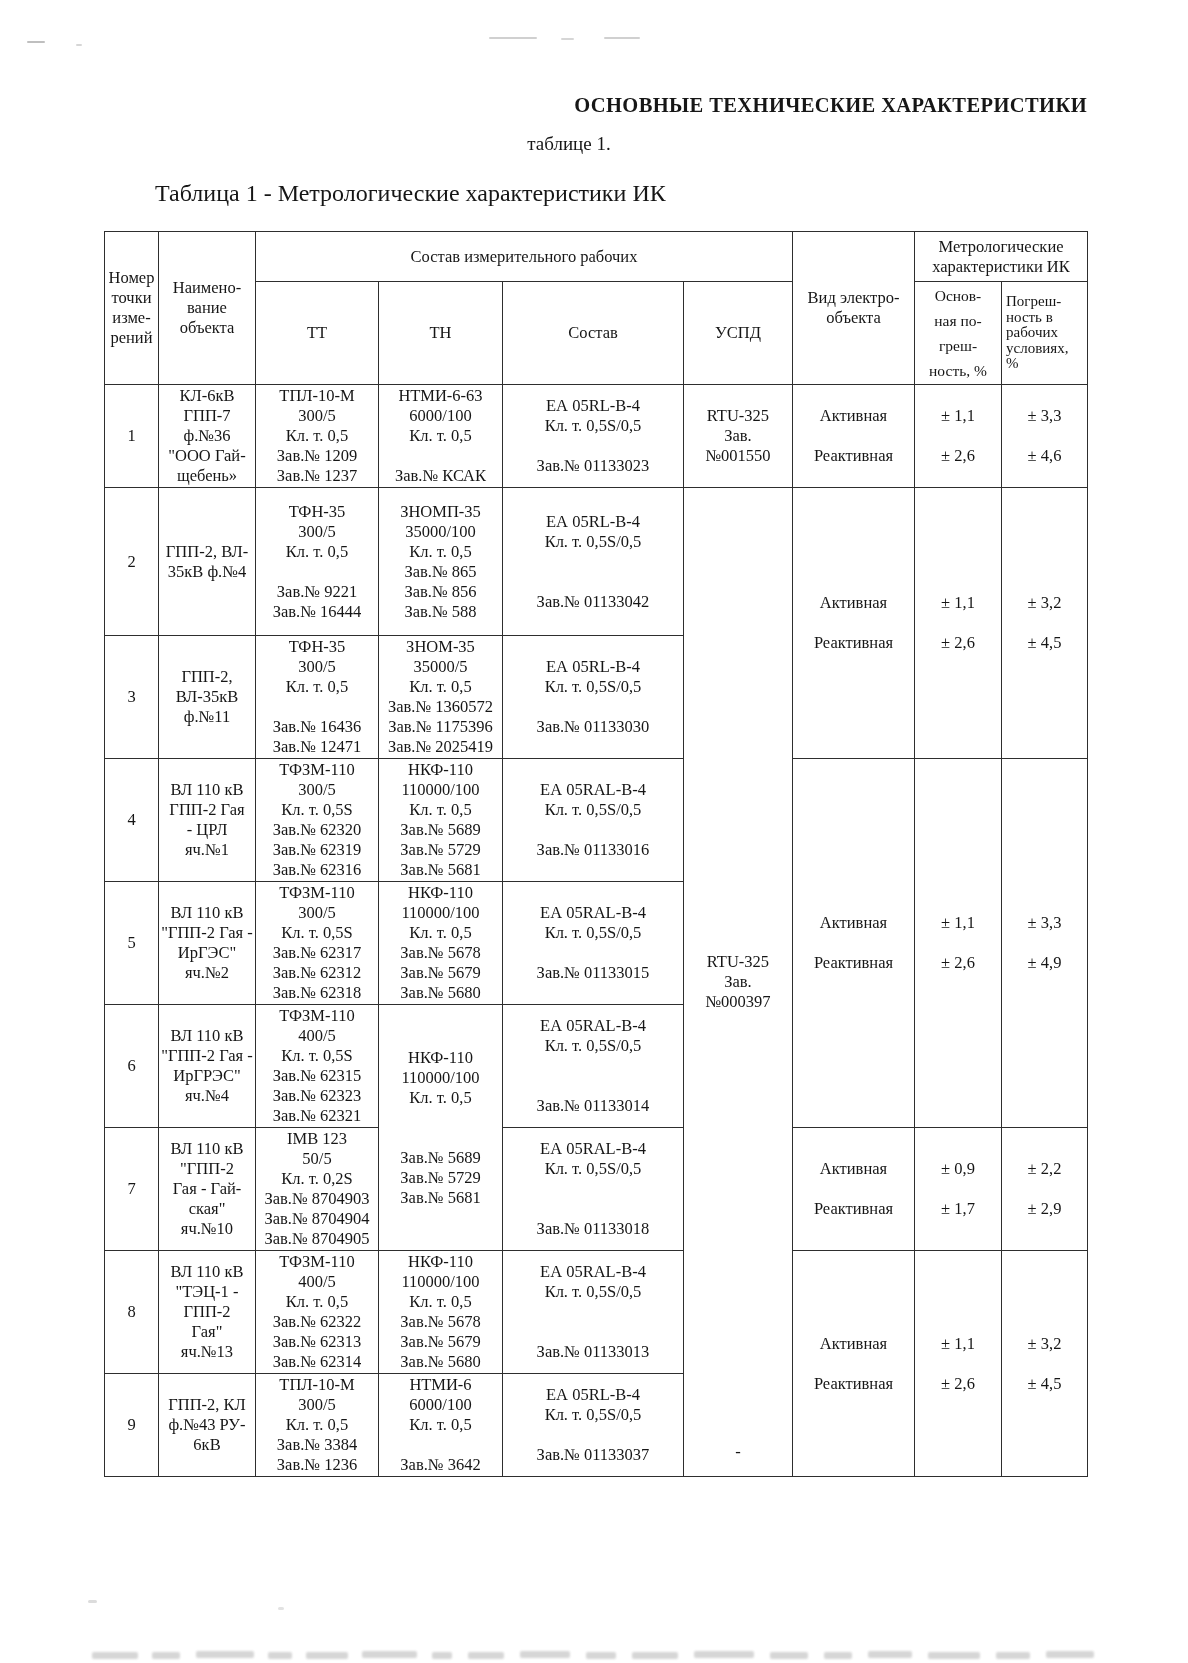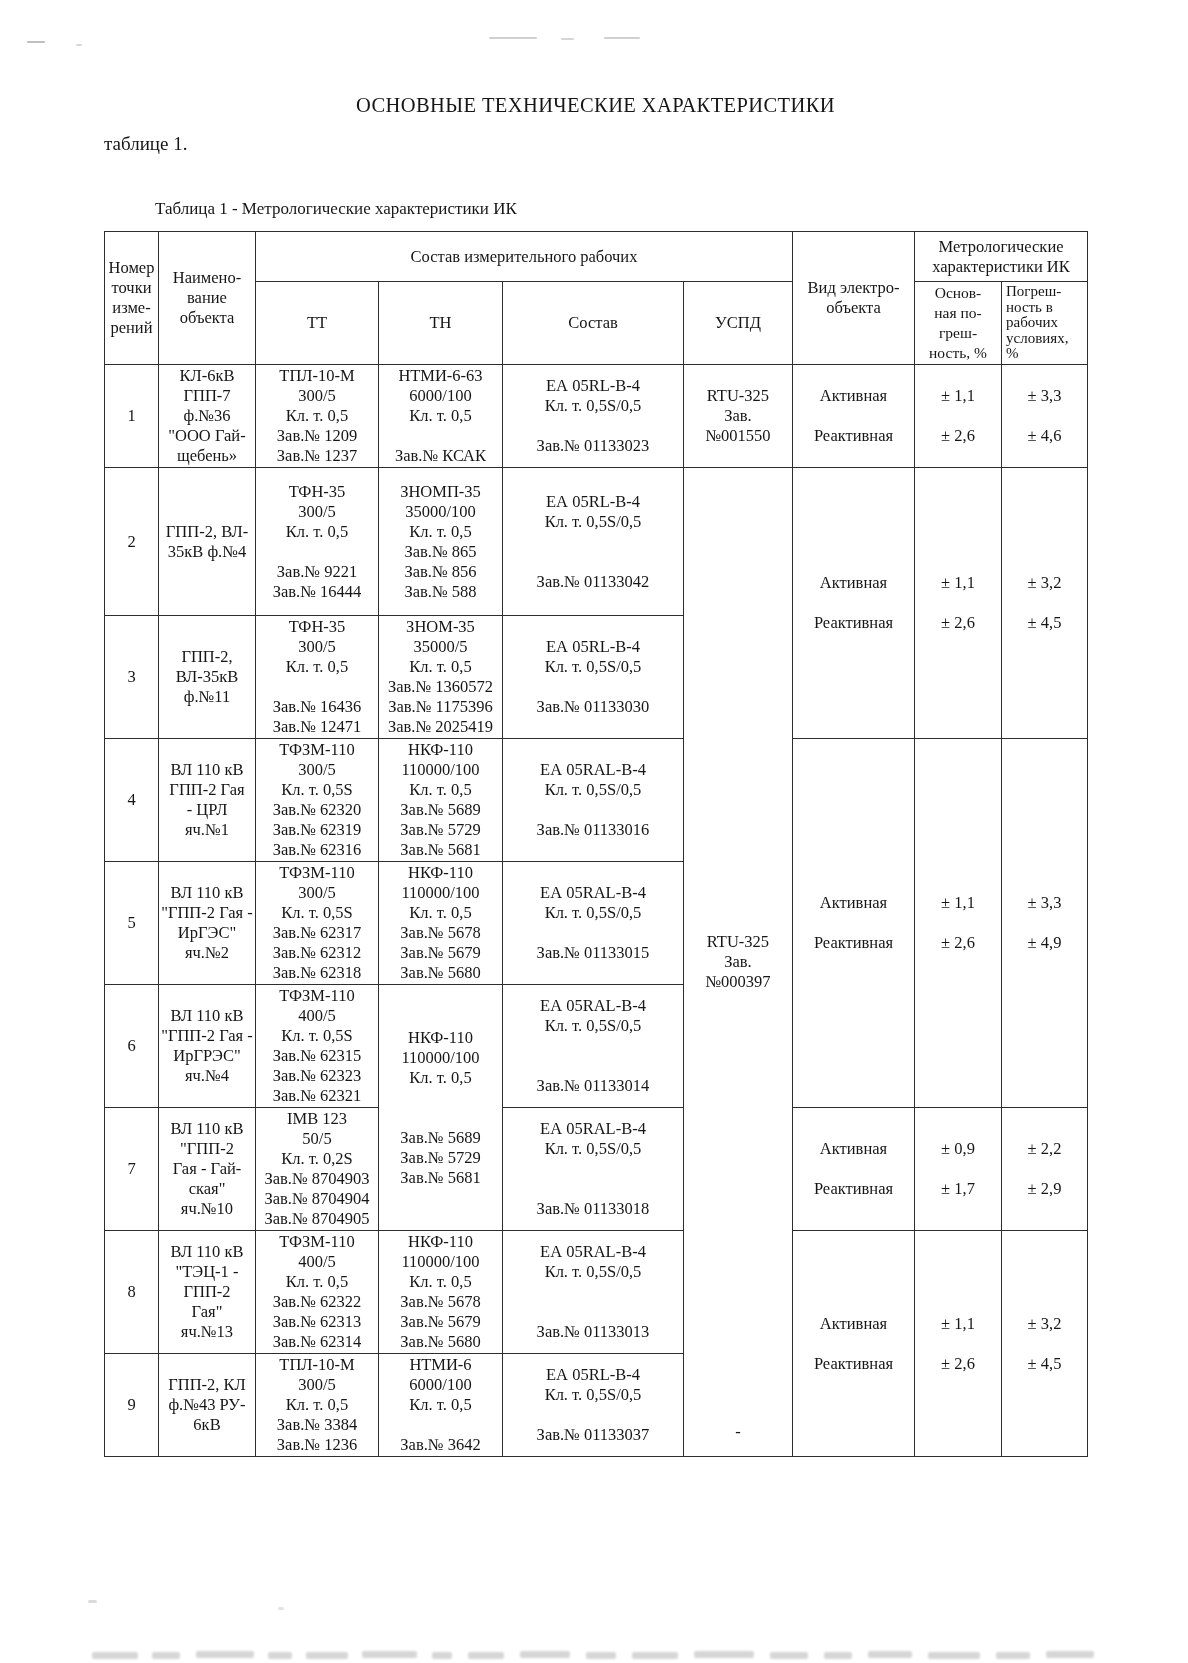--- a/index.html
+++ b/index.html
@@ -3,44 +3,44 @@
 <meta charset="utf-8">
 <style>
   html,body{margin:0;padding:0;}
   body{
     width:1188px;height:1663px;position:relative;background:#ffffff;
     font-family:"Liberation Serif", serif;color:#161616;
     -webkit-font-smoothing:antialiased;
   }
   .page-title{
     position:absolute;left:104px;top:80px;width:983px;
-    text-align:center;font-weight:normal;font-size:20.5px;letter-spacing:.4px;
+    text-align:right;font-weight:bold;font-size:20.5px;letter-spacing:.4px;
   }
   .intro{
     position:absolute;left:104px;top:130px;width:930px;
     font-size:19px;line-height:28px;
   }
   .intro .l1{text-indent:48px;text-align:justify;text-align-last:justify;word-spacing:1px;}
-  .intro .l2{text-align:left;}
+  .intro .l2{text-align:center;}
   .tbl-caption{
-    position:absolute;left:155px;top:199px;font-size:17px;
+    position:absolute;left:155px;top:180px;font-size:24px;
   }
   table.doc-table{
     position:absolute;left:104px;top:231px;
     border-collapse:collapse;table-layout:fixed;
     font-size:16.5px;line-height:20px;
   }
   .doc-table th,.doc-table td{
     border:1.6px solid #2e2e2e;
     font-weight:normal;text-align:center;vertical-align:middle;
     white-space:pre-line;padding:1px 2px;overflow:hidden;
   }
   .doc-table th{font-size:16.5px;line-height:20px;}
   th.th-work{font-size:15px;line-height:15.5px;text-align:left;padding-left:4px;}
-  th.th-basic{font-size:15.5px;line-height:20px;}
+  th.th-basic{font-size:15.5px;line-height:25px;}
   tr.hr1{height:50px;} tr.hr2{height:73px;}
   tr.r1{height:100px;} tr.r2{height:148px;} tr.r3{height:121px;}
   tr.r4{height:121px;} tr.r5{height:121px;} tr.r6{height:118px;}
   tr.r7{height:122px;} tr.r8{height:118px;} tr.r9{height:102px;}
   td.uspd-merged{position:relative;}
   td.uspd-merged .dash{
     position:absolute;left:0;right:0;bottom:14px;text-align:center;
     font-size:16.5px;
   }
   

